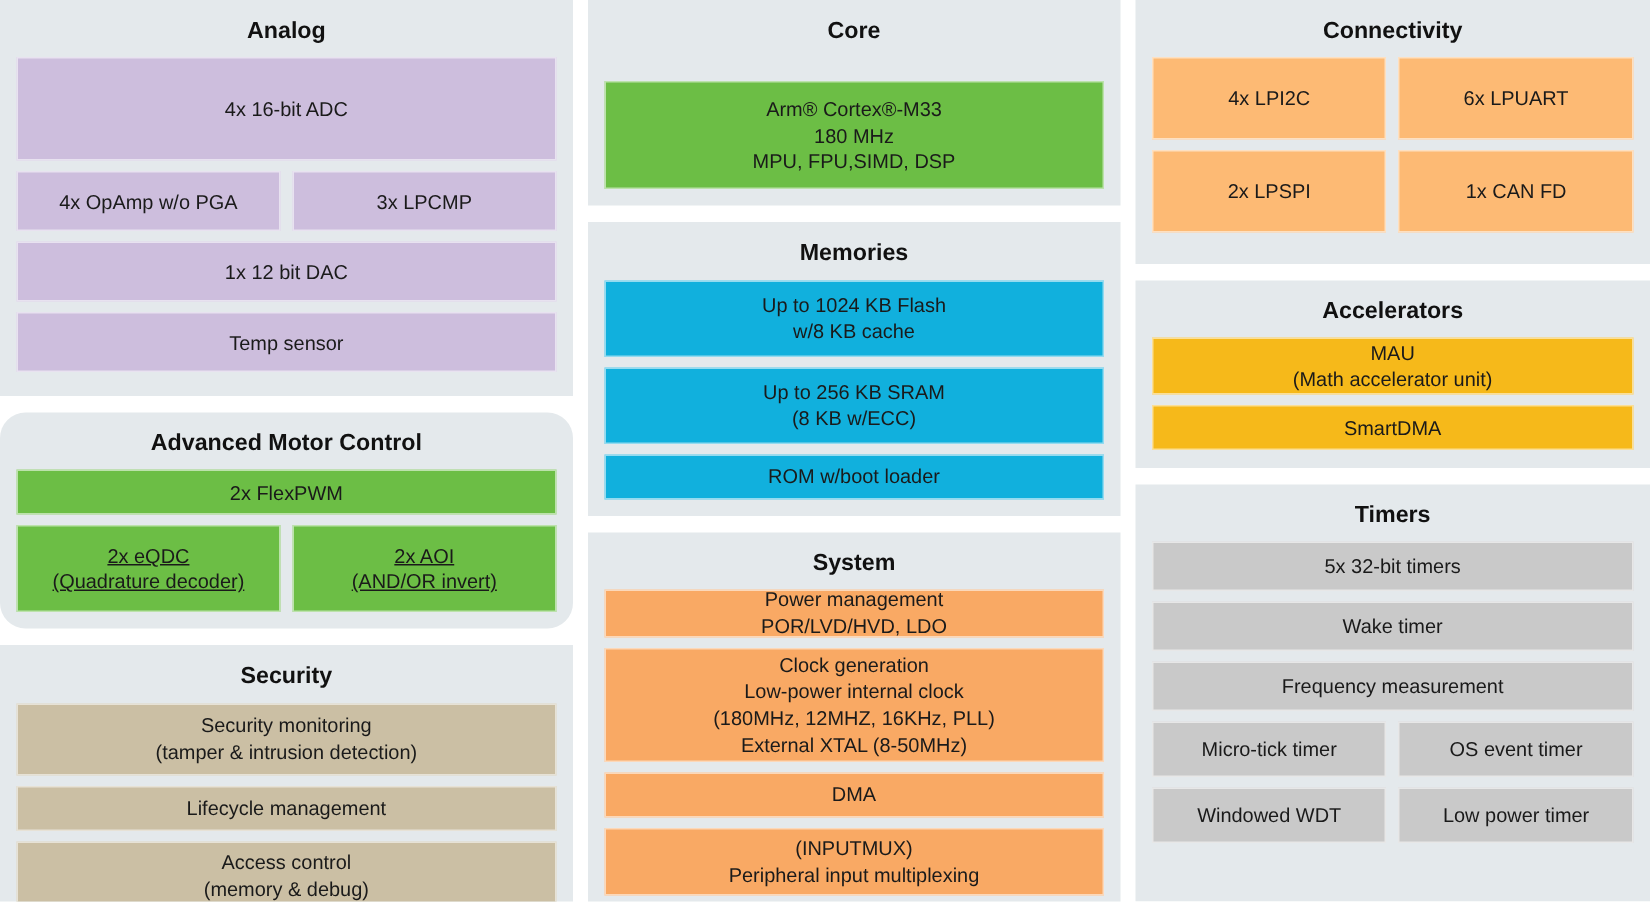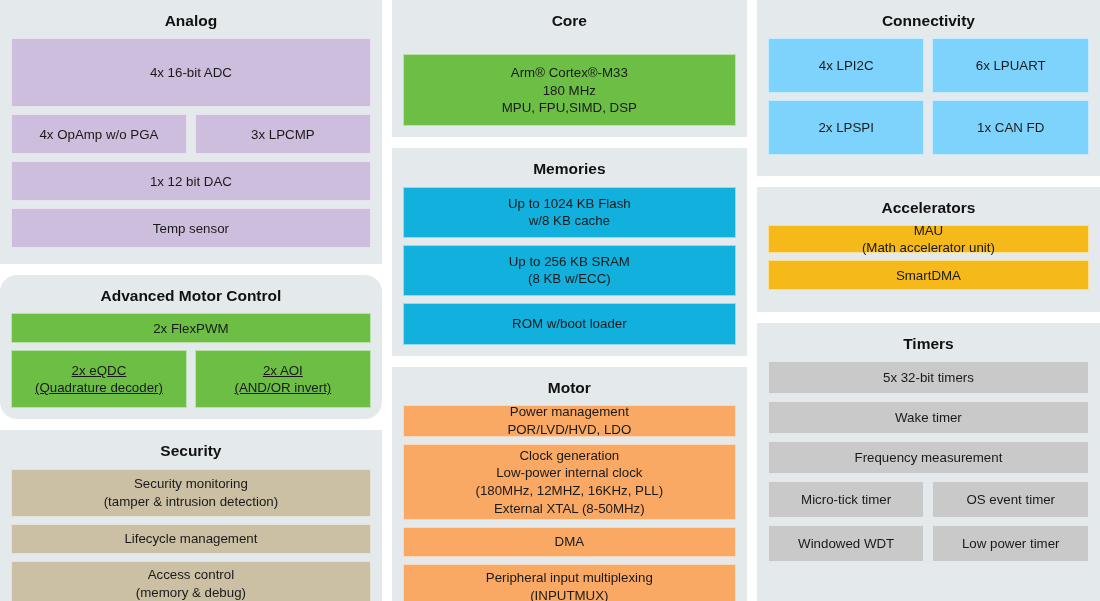--- a/index.html
+++ b/index.html
@@ -76,51 +76,51 @@
   }
 
   .tile .sub { display: block; }
 
   
   .c-lavender { background: #cdbedd; }
   .c-green    { background: #6cbe45; }
   .c-tan      { background: #cbbfa4; }
   .c-blue     { background: #11b0dd; }
   .c-orange   { background: #f9a964; }
-  .c-ltblue   { background: #7dd3fc; }
+  .c-ltblue   { background: #fdba74; }
   .c-amber    { background: #f6b91a; }
   .c-gray     { background: #c9c9c9; }
 
   
   .h-adc      { height: 69px; }
   .h-analog2  { height: 40px; }
   .h-analog3  { height: 40px; }
   .h-analog4  { height: 40px; }
 
   .h-flexpwm  { height: 30px; }
   .h-amc2     { height: 58px; text-decoration: underline; }
 
   .h-sec1     { height: 48px; }
   .h-sec2     { height: 30px; }
   .h-sec3     { height: 46px; }
 
   .h-core     { height: 72px; }
 
   .h-mem1     { height: 51px; }
   .h-mem2     { height: 51px; }
-  .h-mem3     { height: 42px; }
+  .h-mem3     { height: 30px; }
 
   .h-sys1     { height: 32px; }
   .h-sys2     { height: 76px; }
   .h-sys3     { height: 30px; }
   .h-sys4     { height: 45px; }
 
   .h-conn     { height: 55px; }
 
-  .h-acc1     { height: 28px; }
+  .h-acc1     { height: 38px; }
   .h-acc2     { height: 30px; }
 
   .h-tim1     { height: 33px; }
   .h-tim2     { height: 33px; }
   .h-tim3     { height: 33px; }
   .h-tim4     { height: 37px; }
   .h-tim5     { height: 37px; }
 </style>
 </head>
 <body>
@@ -212,41 +212,41 @@
           <div>
             <span class="sub">Up to 256 KB SRAM</span>
             <span class="sub">(8 KB w/ECC)</span>
           </div>
         </div>
         <div class="tile c-blue h-mem3">ROM w/boot loader</div>
       </div>
     </div>
 
     <div class="panel" style="flex:1 1 auto;">
-      <div class="panel-title">Motor</div>
+      <div class="panel-title">System</div>
       <div class="tiles">
         <div class="tile c-orange h-sys1">
           <div>
             <span class="sub">Power management</span>
             <span class="sub">POR/LVD/HVD, LDO</span>
           </div>
         </div>
         <div class="tile c-orange h-sys2">
           <div>
             <span class="sub">Clock generation</span>
             <span class="sub">Low-power internal clock</span>
             <span class="sub">(180MHz, 12MHZ, 16KHz, PLL)</span>
             <span class="sub">External XTAL (8-50MHz)</span>
           </div>
         </div>
         <div class="tile c-orange h-sys3">DMA</div>
         <div class="tile c-orange h-sys4">
           <div>
+            <span class="sub">(INPUTMUX)</span>
             <span class="sub">Peripheral input multiplexing</span>
-            <span class="sub">(INPUTMUX)</span>
           </div>
         </div>
       </div>
     </div>
 
   </div>
 
   <div class="column col-right">
 
     <div class="panel" style="flex:0 0 176px;">

